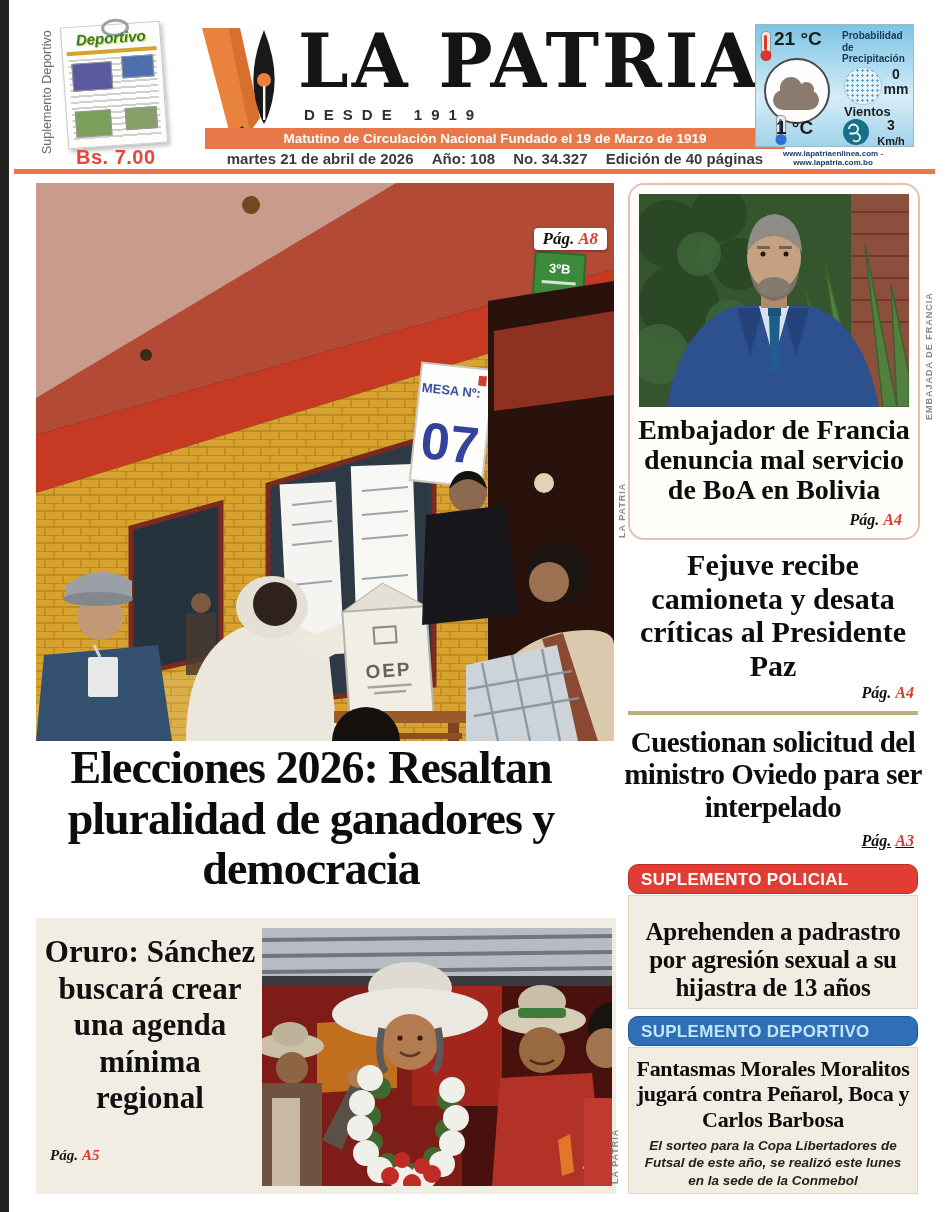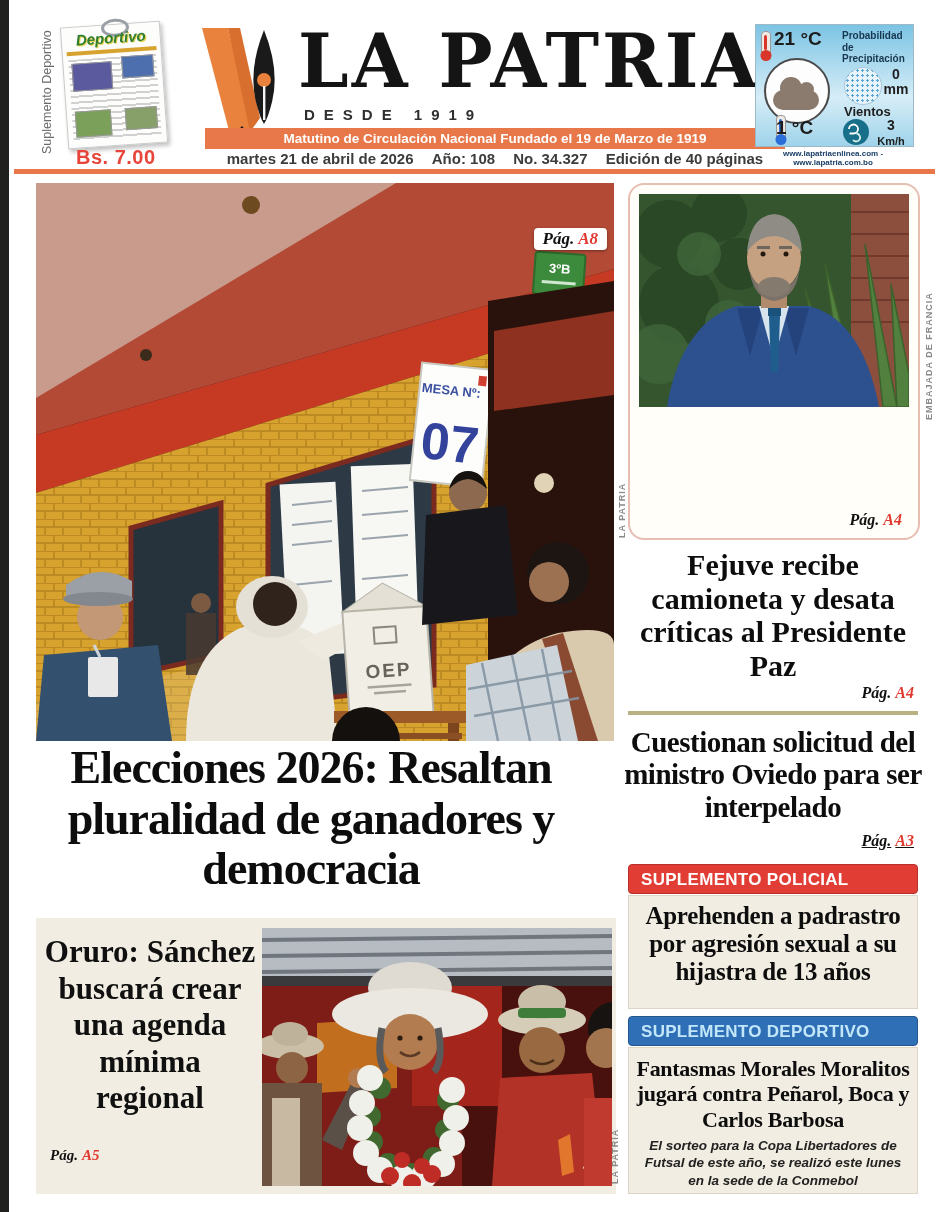--- a/index.html
+++ b/index.html
@@ -93,26 +93,26 @@
   .amb-credit{left:924px;top:268px;height:152px;}
 
   .col-head{position:absolute;text-align:center;font-family:"Liberation Serif",serif;font-weight:bold;
             color:#0d0d0d;line-height:1.12;}
   .fejuve-headline{left:628px;top:548px;width:290px;font-size:30px;}
   .fejuve-pag{position:absolute;left:628px;top:684px;width:286px;text-align:right;}
   .tan-divider{position:absolute;left:628px;top:711px;width:290px;height:4px;background:#b9b083;}
   .oviedo-headline{left:624px;top:726px;width:298px;font-size:29px;letter-spacing:-.5px;}
   .oviedo-pag{position:absolute;left:628px;top:832px;width:286px;text-align:right;text-decoration:underline;}
 
-  .badge-bar{position:absolute;left:628px;width:290px;height:30px;border-radius:4px;font-weight:bold;
+  .badge-bar{position:absolute;left:628px;width:290px;height:30px;border-radius:10px;font-weight:bold;
              font-size:17px;line-height:30px;padding-left:12px;box-sizing:border-box;letter-spacing:.3px;}
   .policial-badge{top:864px;background:#e23d35;color:#ffffff;border:1px solid #b62f28;}
   .policial-box{position:absolute;left:628px;top:895px;width:290px;height:114px;background:#f2ede2;border:1px solid #ddd6c6;box-sizing:border-box;}
   .policial-headline{padding:6px 3px 0;text-align:center;font-family:"Liberation Serif",serif;font-weight:bold;
-                     font-size:25px;line-height:1.12;color:#0d0d0d;letter-spacing:-.3px;}
+                     font-size:25px;line-height:1.12;color:#0d0d0d;letter-spacing:-.3px;margin-top:16px;}
   .deportivo-badge{top:1016px;background:#2f6fb6;color:#c3e7fa;border:1px solid #24568e;}
   .deportivo-box{position:absolute;left:628px;top:1047px;width:290px;height:147px;background:#f2ede2;border:1px solid #ddd6c6;box-sizing:border-box;}
   .deportivo-headline{padding:8px 4px 0;text-align:center;font-family:"Liberation Serif",serif;font-weight:bold;
                       font-size:22px;line-height:1.15;color:#0d0d0d;letter-spacing:-.3px;}
   .deportivo-subhead{padding:5px 12px 0;text-align:center;font-style:italic;font-weight:bold;
                      font-size:13.5px;line-height:1.3;color:#222;}
 </style>
 </head>
 <body>
 
@@ -421,20 +421,21 @@
           <path d="M108,58 Q111,22 135,20 Q161,22 163,58 Q149,42 135,42 Q119,42 108,58 Z" fill="#8f8c85"></path>
           <path d="M110,70 Q112,104 135,107 Q159,104 161,70 Q160,92 135,98 Q111,92 110,70 Z" fill="#7a7168"></path>
           <ellipse cx="135" cy="93" rx="16" ry="10" fill="#847a6e"></ellipse>
           <circle cx="124" cy="60" r="2.5" fill="#24190f"></circle>
             <circle cx="147" cy="60" r="2.5" fill="#24190f"></circle>
           <rect x="118" y="52" width="13" height="3" fill="#6e665c"></rect>
             <rect x="140" y="52" width="13" height="3" fill="#6e665c"></rect>
         </g>
       </svg>
     </div>
+    <div class="amb-headline">Embajador de Francia denuncia mal servicio de BoA en Bolivia</div>
     <div class="pag amb-pag">
       <span>Pág.</span><span class="pag-num">A4</span>
     </div>
   </div>
   <div class="v-credit v-text amb-credit">EMBAJADA DE FRANCIA</div>
 
   <div class="col-head fejuve-headline">Fejuve recibe camioneta y desata críticas al Presidente Paz</div>
   <div class="pag fejuve-pag">
     <span>Pág.</span><span class="pag-num">A4</span>
   </div>

